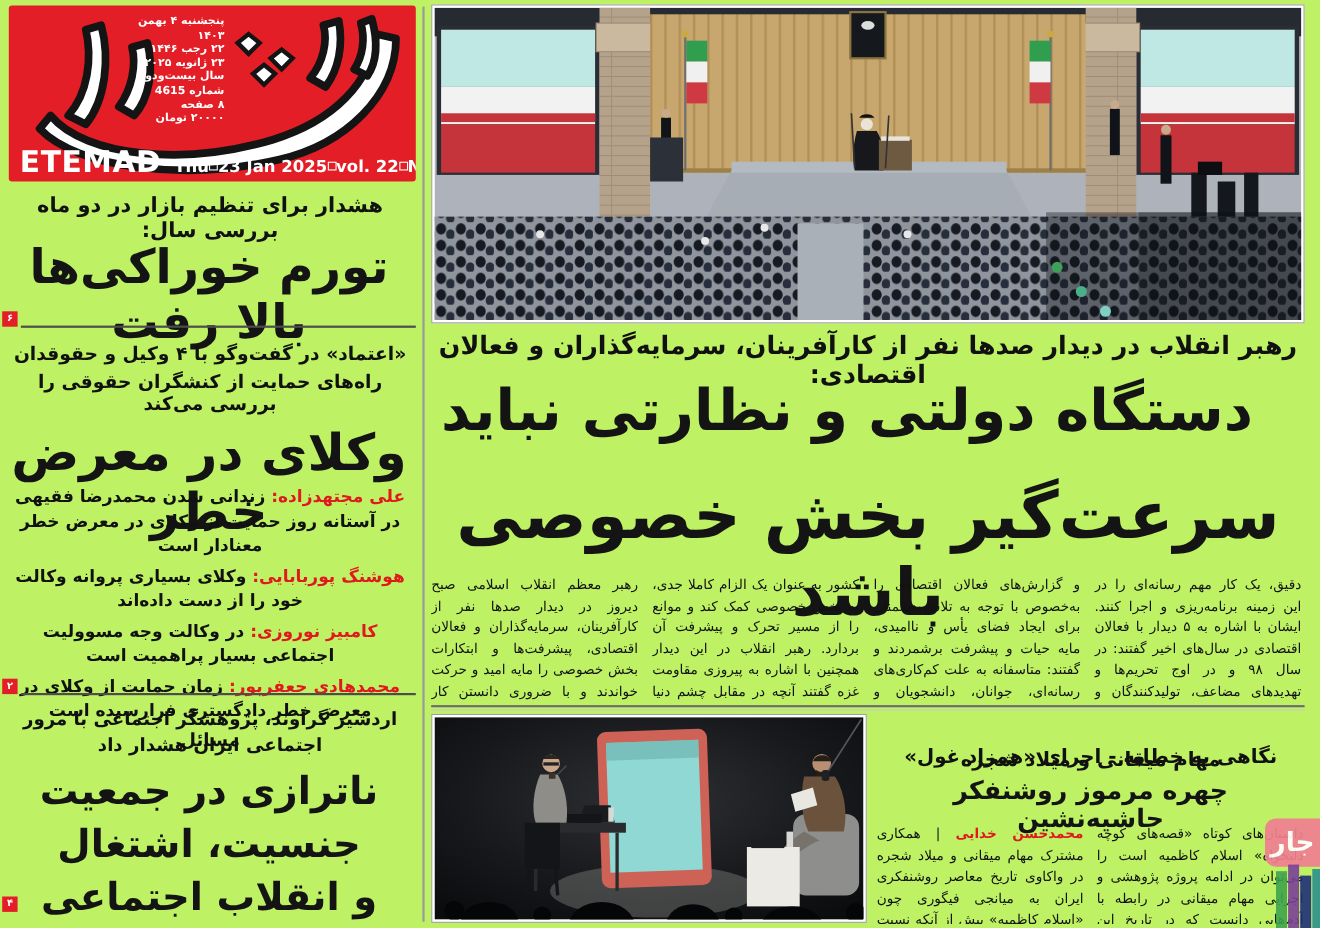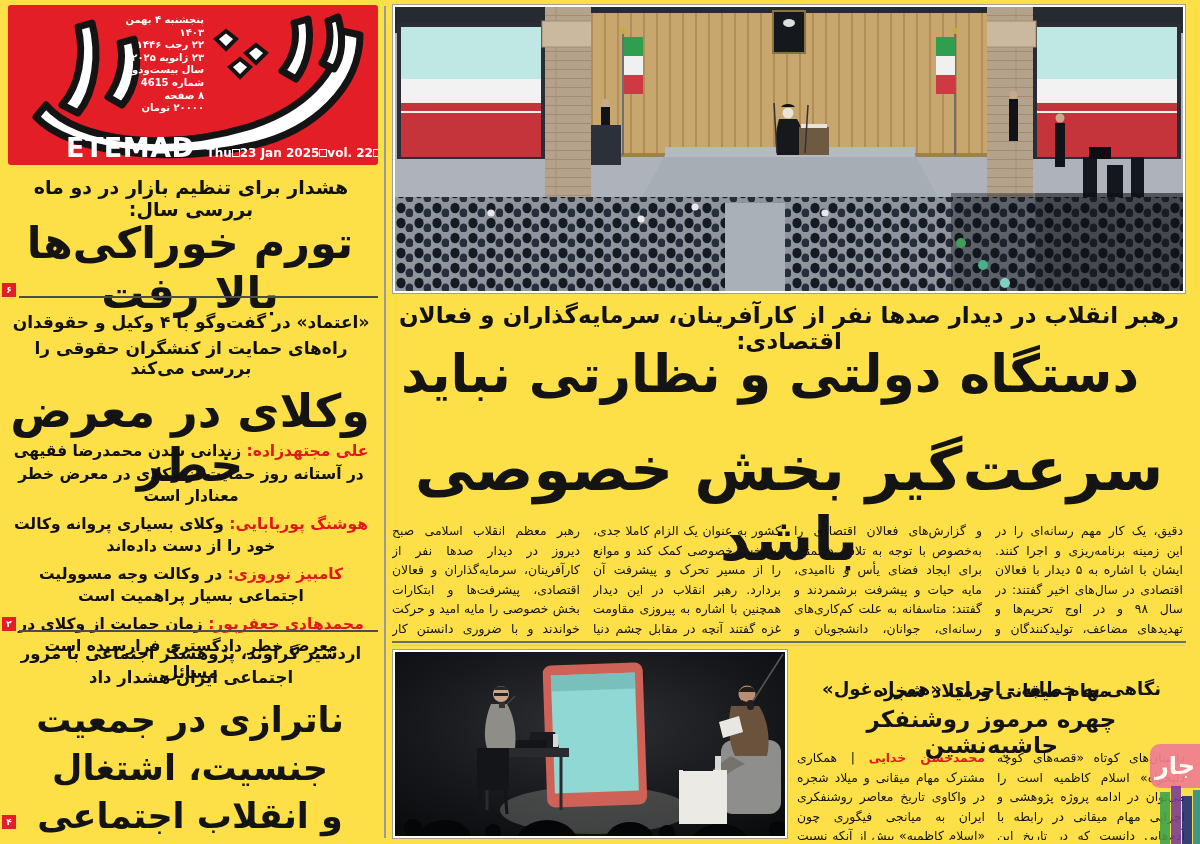--- a/index.html
+++ b/index.html
@@ -1,26 +1,26 @@
 <!DOCTYPE html>
 <html lang="fa"><head>
 <meta charset="utf-8">
 <style>
   html,body{margin:0;padding:0;background:#e9e9e9;}
-  #page{position:relative;width:1200px;height:844px;background:#fde047;overflow:hidden;
+  #page{position:relative;width:1200px;height:844px;background:#bef264;overflow:hidden;
         font-family:"DejaVu Sans","Liberation Sans",sans-serif;color:#111;}
   .abs{position:absolute;}
   .ctr{text-align:center;}
   
   .masthead{left:8px;top:5px;width:370px;height:160px;background:#e31e27;border-radius:3px;overflow:hidden;}
   .mh-dates{left:96px;top:9px;width:100px;direction:rtl;text-align:right;color:#fff;
             font-size:10px;line-height:12.6px;font-weight:bold;}
   .mh-row{left:10px;right:8px;bottom:3px;height:26px;display:flex;align-items:baseline;color:#fff;white-space:nowrap;}
-  .mh-etemad{font-size:27px;font-weight:bold;letter-spacing:.5px;line-height:24px;margin-left:48px;}
-  .mh-info{display:flex;align-items:center;margin-left:12px;flex:1;justify-content:space-between;font-size:12px;font-weight:bold;}
+  .mh-etemad{font-size:27px;font-weight:bold;letter-spacing:.5px;line-height:24px;}
+  .mh-info{display:flex;align-items:center;margin-left:12px;flex:1;justify-content:space-between;font-size:15px;font-weight:bold;}
   .sq{display:inline-block;width:6px;height:6px;border:1.5px solid #fff;}
   
   .kicker{font-weight:bold;direction:rtl;}
   .headline{font-weight:900;direction:rtl;color:#141414;}
   .badge{width:14px;height:14px;background:#e31e27;color:#fff;font-size:9px;line-height:14px;text-align:center;font-weight:bold;}
   .hr-left{height:2px;background:#4d4d4d;}
   .vdiv{left:384px;top:6px;width:2px;height:832px;background:#9a9a9a;}
   .story2-items{font-size:15.5px;line-height:22.5px;font-weight:bold;direction:rtl;}
   .story2-items .it{margin-bottom:5px;}
   .red{color:#e0191f;}

